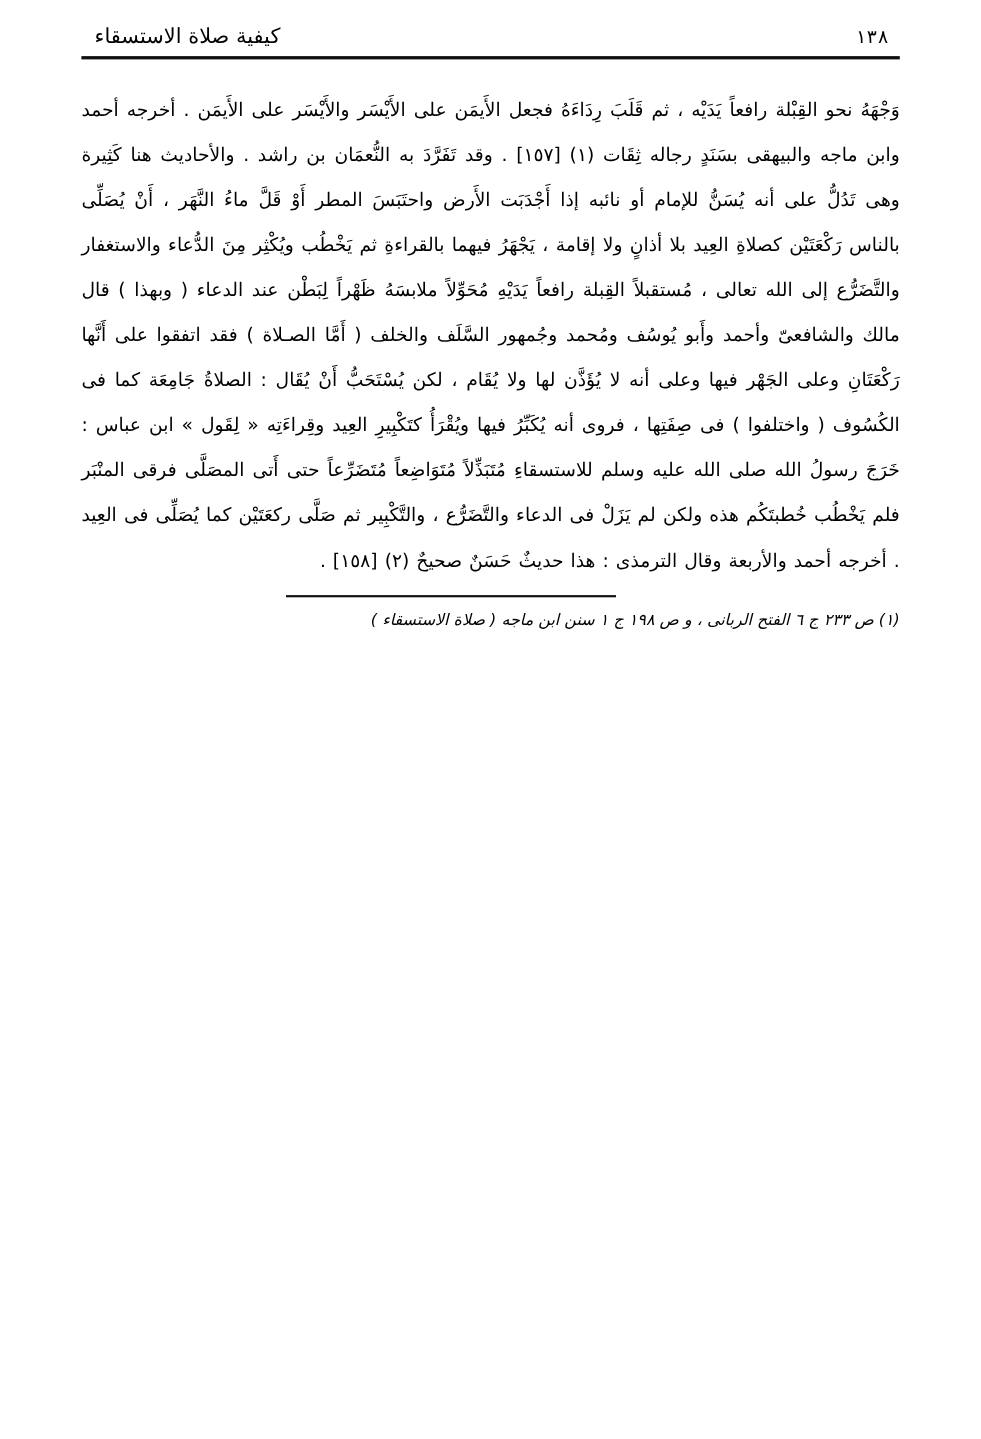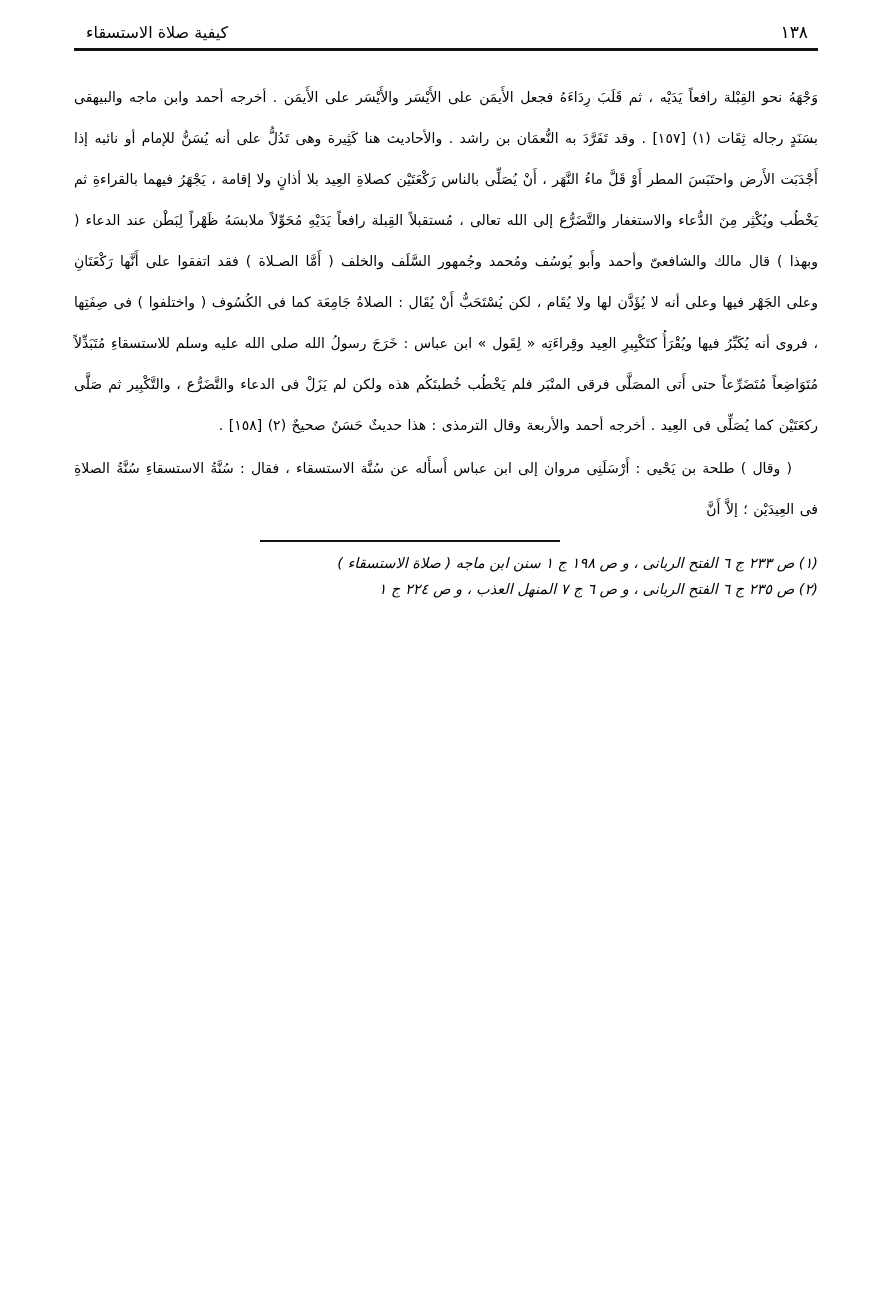--- a/index.html
+++ b/index.html
@@ -25,40 +25,41 @@
   
   .header {
     display: flex;
     flex-direction: row-reverse;
     align-items: baseline;
     justify-content: space-between;
     padding: 0 10px 0 12px;
     margin-bottom: 6px;
   }
   .header-title {
-    font-size: 16px;
+    font-size: 19px;
     letter-spacing: 0px;
     margin-right: 114px;
     white-space: nowrap;
   }
   .page-number {
     font-size: 17px;
     margin-left: 18px;
     white-space: nowrap;
+    font-family: Liberation Mono, monospace;
   }
   .header-rule {
     height: 3px;
     background: #111;
     width: 100%;
     margin: 0 0 26px 0;
   }
 
   
   .body-text {
-    font-size: 14px;
+    font-size: 17px;
     line-height: 41px;
     text-align: justify;
     text-align-last: right;
     direction: rtl;
     word-spacing: 1px;
   }
   .body-text p {
     margin: 0 0 2px 0;
   }
   .body-text p.indent {
@@ -93,23 +94,21 @@
 <div class="page">
 
   <div class="header">
     <div class="header-title">كيفية صلاة الاستسقاء</div>
     <div class="page-number">١٣٨</div>
   </div>
   <div class="header-rule"></div>
 
   <div class="body-text">
     <p>وَجْهَهُ نحو القِبْلة رافعاً يَدَيْه ، ثم قَلَبَ رِدَاءَهُ فجعل الأَيمَن على الأَيْسَر والأَيْسَر على الأَيمَن . أخرجه أحمد وابن ماجه والبيهقى بسَنَدٍ رجاله ثِقَات (١) [١٥٧] . وقد تَفَرَّدَ به النُّعمَان بن راشد . والأحاديث هنا كَثِيرة وهى تَدُلُّ على أنه يُسَنُّ للإمام أو نائبه إذا أَجْدَبَت الأَرض واحتَبَسَ المطر أَوْ قَلَّ ماءُ النَّهَر ، أَنْ يُصَلِّى بالناس رَكْعَتَيْن كصلاةِ العِيد بلا أذانٍ ولا إقامة ، يَجْهَرُ فيهما بالقراءةِ ثم يَخْطُب ويُكْثِر مِنَ الدُّعاء والاستغفار والتَّضَرُّع إلى الله تعالى ، مُستقبلاً القِبلة رافعاً يَدَيْهِ مُحَوِّلاً ملابسَهُ ظَهْراً لِبَطْن عند الدعاء ( وبهذا ) قال مالك والشافعىّ وأحمد وأَبو يُوسُف ومُحمد وجُمهور السَّلَف والخلف ( أَمَّا الصـلاة ) فقد اتفقوا على أَنَّها رَكْعَتَانِ وعلى الجَهْر فيها وعلى أنه لا يُؤَذَّن لها ولا يُقَام ، لكن يُسْتَحَبُّ أَنْ يُقَال : الصلاةُ جَامِعَة كما فى الكُسُوف ( واختلفوا ) فى صِفَتِها ، فروى أنه يُكَبِّرُ فيها ويُقْرَأُ كتَكْبِيرِ العِيد وقِراءَتِه « لِقَول » ابن عباس : خَرَجَ رسولُ الله صلى الله عليه وسلم للاستسقاءِ مُتَبَذِّلاً مُتَوَاضِعاً مُتَضَرِّعاً حتى أَتى المصَلَّى فرقى المنْبَر فلم يَخْطُب خُطبتَكُم هذه ولكن لم يَزَلْ فى الدعاء والتَّضَرُّع ، والتَّكْبِير ثم صَلَّى ركعَتَيْن كما يُصَلِّى فى العِيد . أخرجه أحمد والأربعة وقال الترمذى : هذا حديثٌ حَسَنٌ صحيحٌ (٢) [١٥٨] .</p>
-    <p class="indent">( وقال ) طلحة بن يَحْيى : أَرْسَلَنِى مروان إلى ابن عباس أَسأَله عن سُنَّة الاستسقاء ، فقال : سُنَّةُ الاستسقاءِ سُنَّةُ الصلاةِ فى العِيدَيْن ؛ إلاَّ أَنَّ</p>
   </div>
 
   <div class="footnote-rule"></div>
 
   <div class="footnotes">
     <p>(١) ص ٢٣٣ ج ٦ الفتح الربانى ، و ص ١٩٨ ج ١ سنن ابن ماجه ( صلاة الاستسقاء )</p>
-    <p>(٢) ص ٢٣٥ ج ٦ الفتح الربانى ، و ص ٦ ج ٧ المنهل العذب ، و ص ٢٢٤ ج ١</p>
   </div>
 
 </div>
 
 </body></html>

